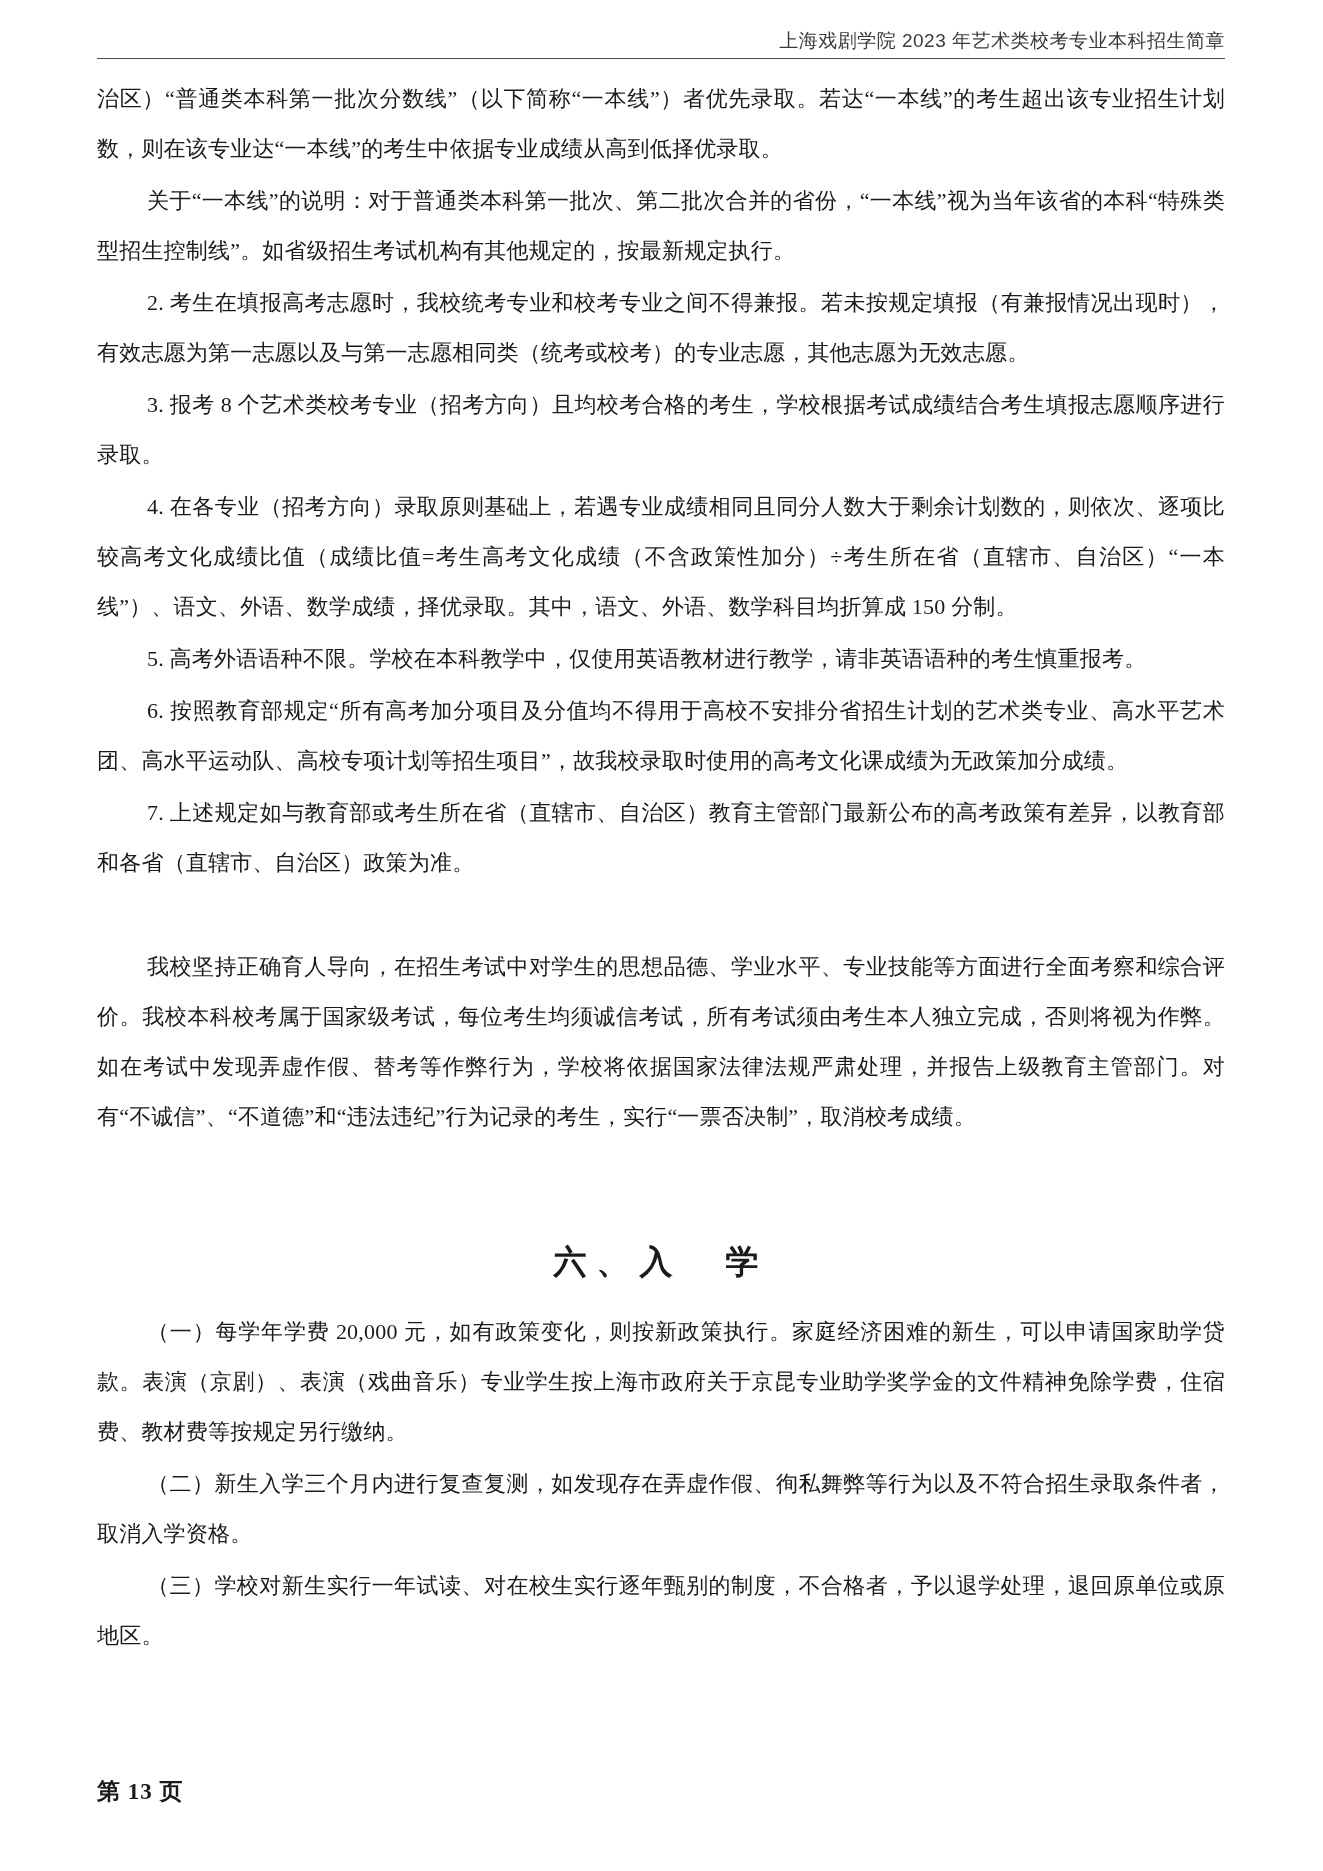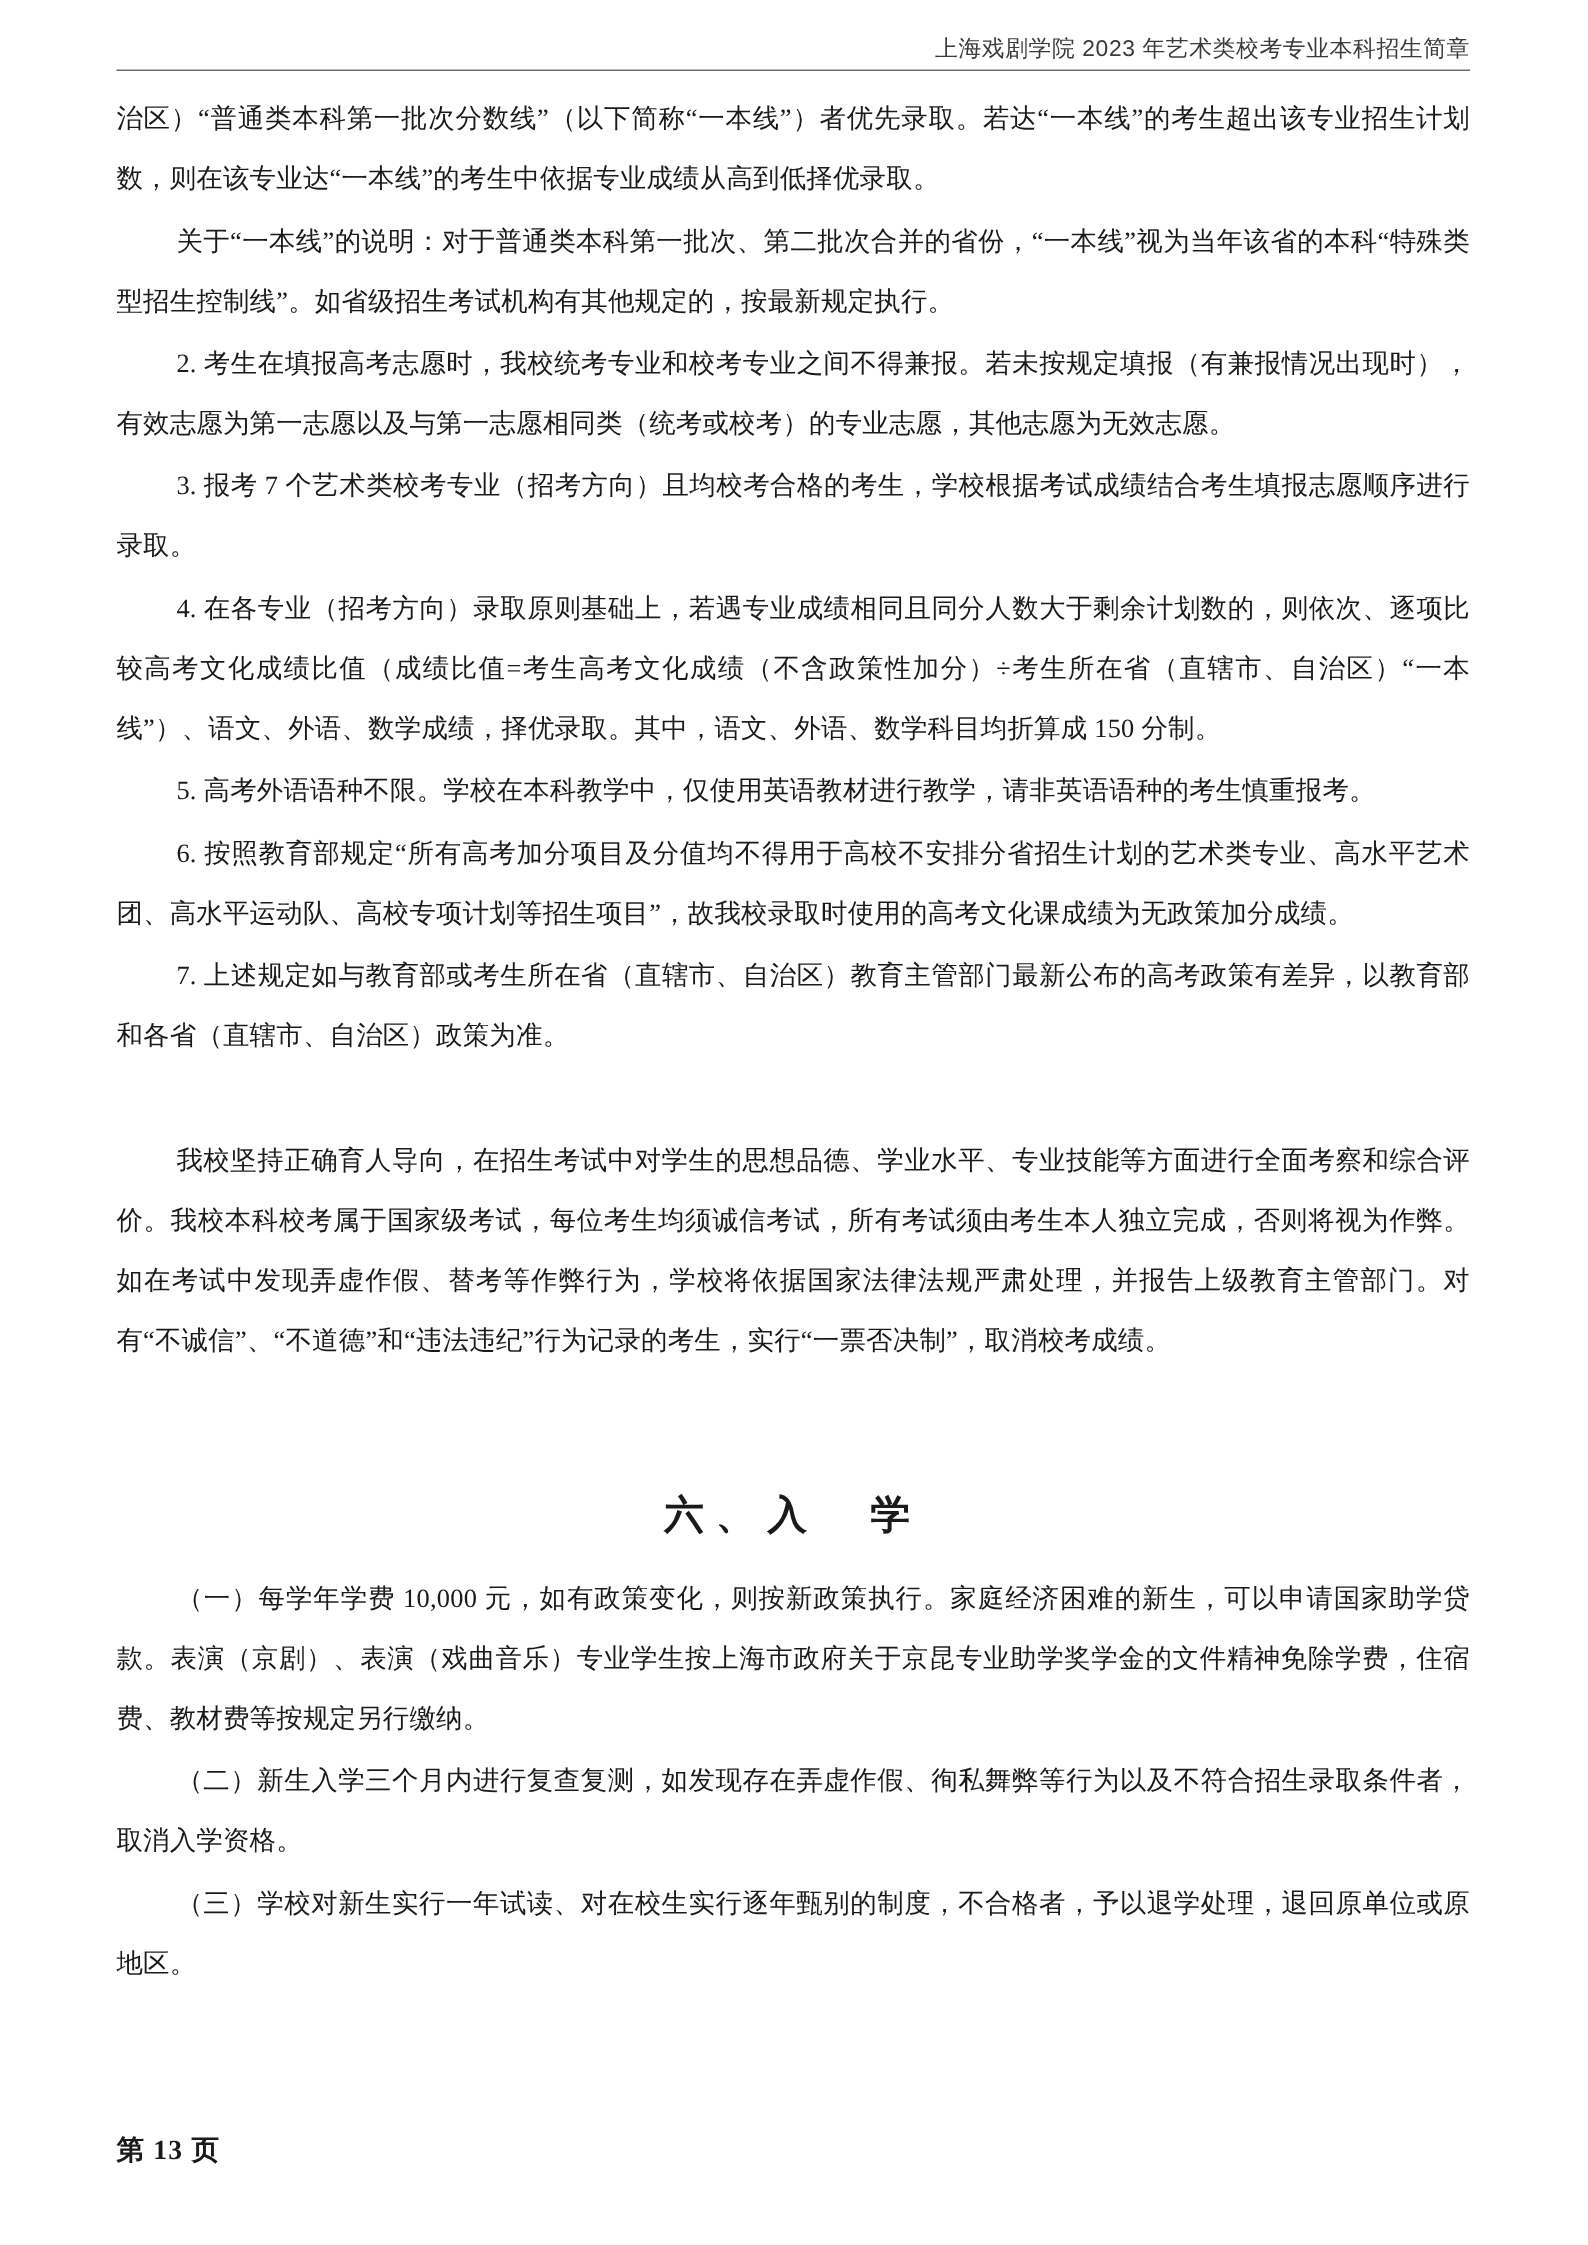--- a/index.html
+++ b/index.html
@@ -93,35 +93,35 @@
     <div class="header">
       <div class="header-text">上海戏剧学院 2023 年艺术类校考专业本科招生简章</div>
       <div class="header-rule"></div>
     </div>
 
     <div class="body-area">
 
       <p class="para">治区）“普通类本科第一批次分数线”（以下简称“一本线”）者优先录取。若达“一本线”的考生超出该专业招生计划数，则在该专业达“一本线”的考生中依据专业成绩从高到低择优录取。</p>
       <p class="para indent2">关于“一本线”的说明：对于普通类本科第一批次、第二批次合并的省份，“一本线”视为当年该省的本科“特殊类型招生控制线”。如省级招生考试机构有其他规定的，按最新规定执行。</p>
       <p class="para indent2">2. 考生在填报高考志愿时，我校统考专业和校考专业之间不得兼报。若未按规定填报（有兼报情况出现时），有效志愿为第一志愿以及与第一志愿相同类（统考或校考）的专业志愿，其他志愿为无效志愿。</p>
-      <p class="para indent2">3. 报考 7 个艺术类校考专业（招考方向）且均校考合格的考生，学校根据考试成绩结合考生填报志愿顺序进行录取。</p>
+      <p class="para indent2">3. 报考 8 个艺术类校考专业（招考方向）且均校考合格的考生，学校根据考试成绩结合考生填报志愿顺序进行录取。</p>
       <p class="para indent2">4. 在各专业（招考方向）录取原则基础上，若遇专业成绩相同且同分人数大于剩余计划数的，则依次、逐项比较高考文化成绩比值（成绩比值=考生高考文化成绩（不含政策性加分）÷考生所在省（直辖市、自治区）“一本线”）、语文、外语、数学成绩，择优录取。其中，语文、外语、数学科目均折算成 150 分制。</p>
       <p class="para indent2">5. 高考外语语种不限。学校在本科教学中，仅使用英语教材进行教学，请非英语语种的考生慎重报考。</p>
       <p class="para indent2">6. 按照教育部规定“所有高考加分项目及分值均不得用于高校不安排分省招生计划的艺术类专业、高水平艺术团、高水平运动队、高校专项计划等招生项目”，故我校录取时使用的高考文化课成绩为无政策加分成绩。</p>
       <p class="para indent2">7. 上述规定如与教育部或考生所在省（直辖市、自治区）教育主管部门最新公布的高考政策有差异，以教育部和各省（直辖市、自治区）政策为准。</p>
 
       <div class="spacer-lg"></div>
 
       <p class="para indent2">我校坚持正确育人导向，在招生考试中对学生的思想品德、学业水平、专业技能等方面进行全面考察和综合评价。我校本科校考属于国家级考试，每位考生均须诚信考试，所有考试须由考生本人独立完成，否则将视为作弊。如在考试中发现弄虚作假、替考等作弊行为，学校将依据国家法律法规严肃处理，并报告上级教育主管部门。对有“不诚信”、“不道德”和“违法违纪”行为记录的考生，实行“一票否决制”，取消校考成绩。</p>
 
       <div class="spacer-xl"></div>
 
       <h2 class="section-title">六、入　学</h2>
 
-      <p class="para indent2">（一）每学年学费 10,000 元，如有政策变化，则按新政策执行。家庭经济困难的新生，可以申请国家助学贷款。表演（京剧）、表演（戏曲音乐）专业学生按上海市政府关于京昆专业助学奖学金的文件精神免除学费，住宿费、教材费等按规定另行缴纳。</p>
+      <p class="para indent2">（一）每学年学费 20,000 元，如有政策变化，则按新政策执行。家庭经济困难的新生，可以申请国家助学贷款。表演（京剧）、表演（戏曲音乐）专业学生按上海市政府关于京昆专业助学奖学金的文件精神免除学费，住宿费、教材费等按规定另行缴纳。</p>
       <p class="para indent2">（二）新生入学三个月内进行复查复测，如发现存在弄虚作假、徇私舞弊等行为以及不符合招生录取条件者，取消入学资格。</p>
       <p class="para indent2">（三）学校对新生实行一年试读、对在校生实行逐年甄别的制度，不合格者，予以退学处理，退回原单位或原地区。</p>
 
     </div>
 
     <div class="footer">第 13 页</div>
   </div>
 </div>
 
 </body></html>

